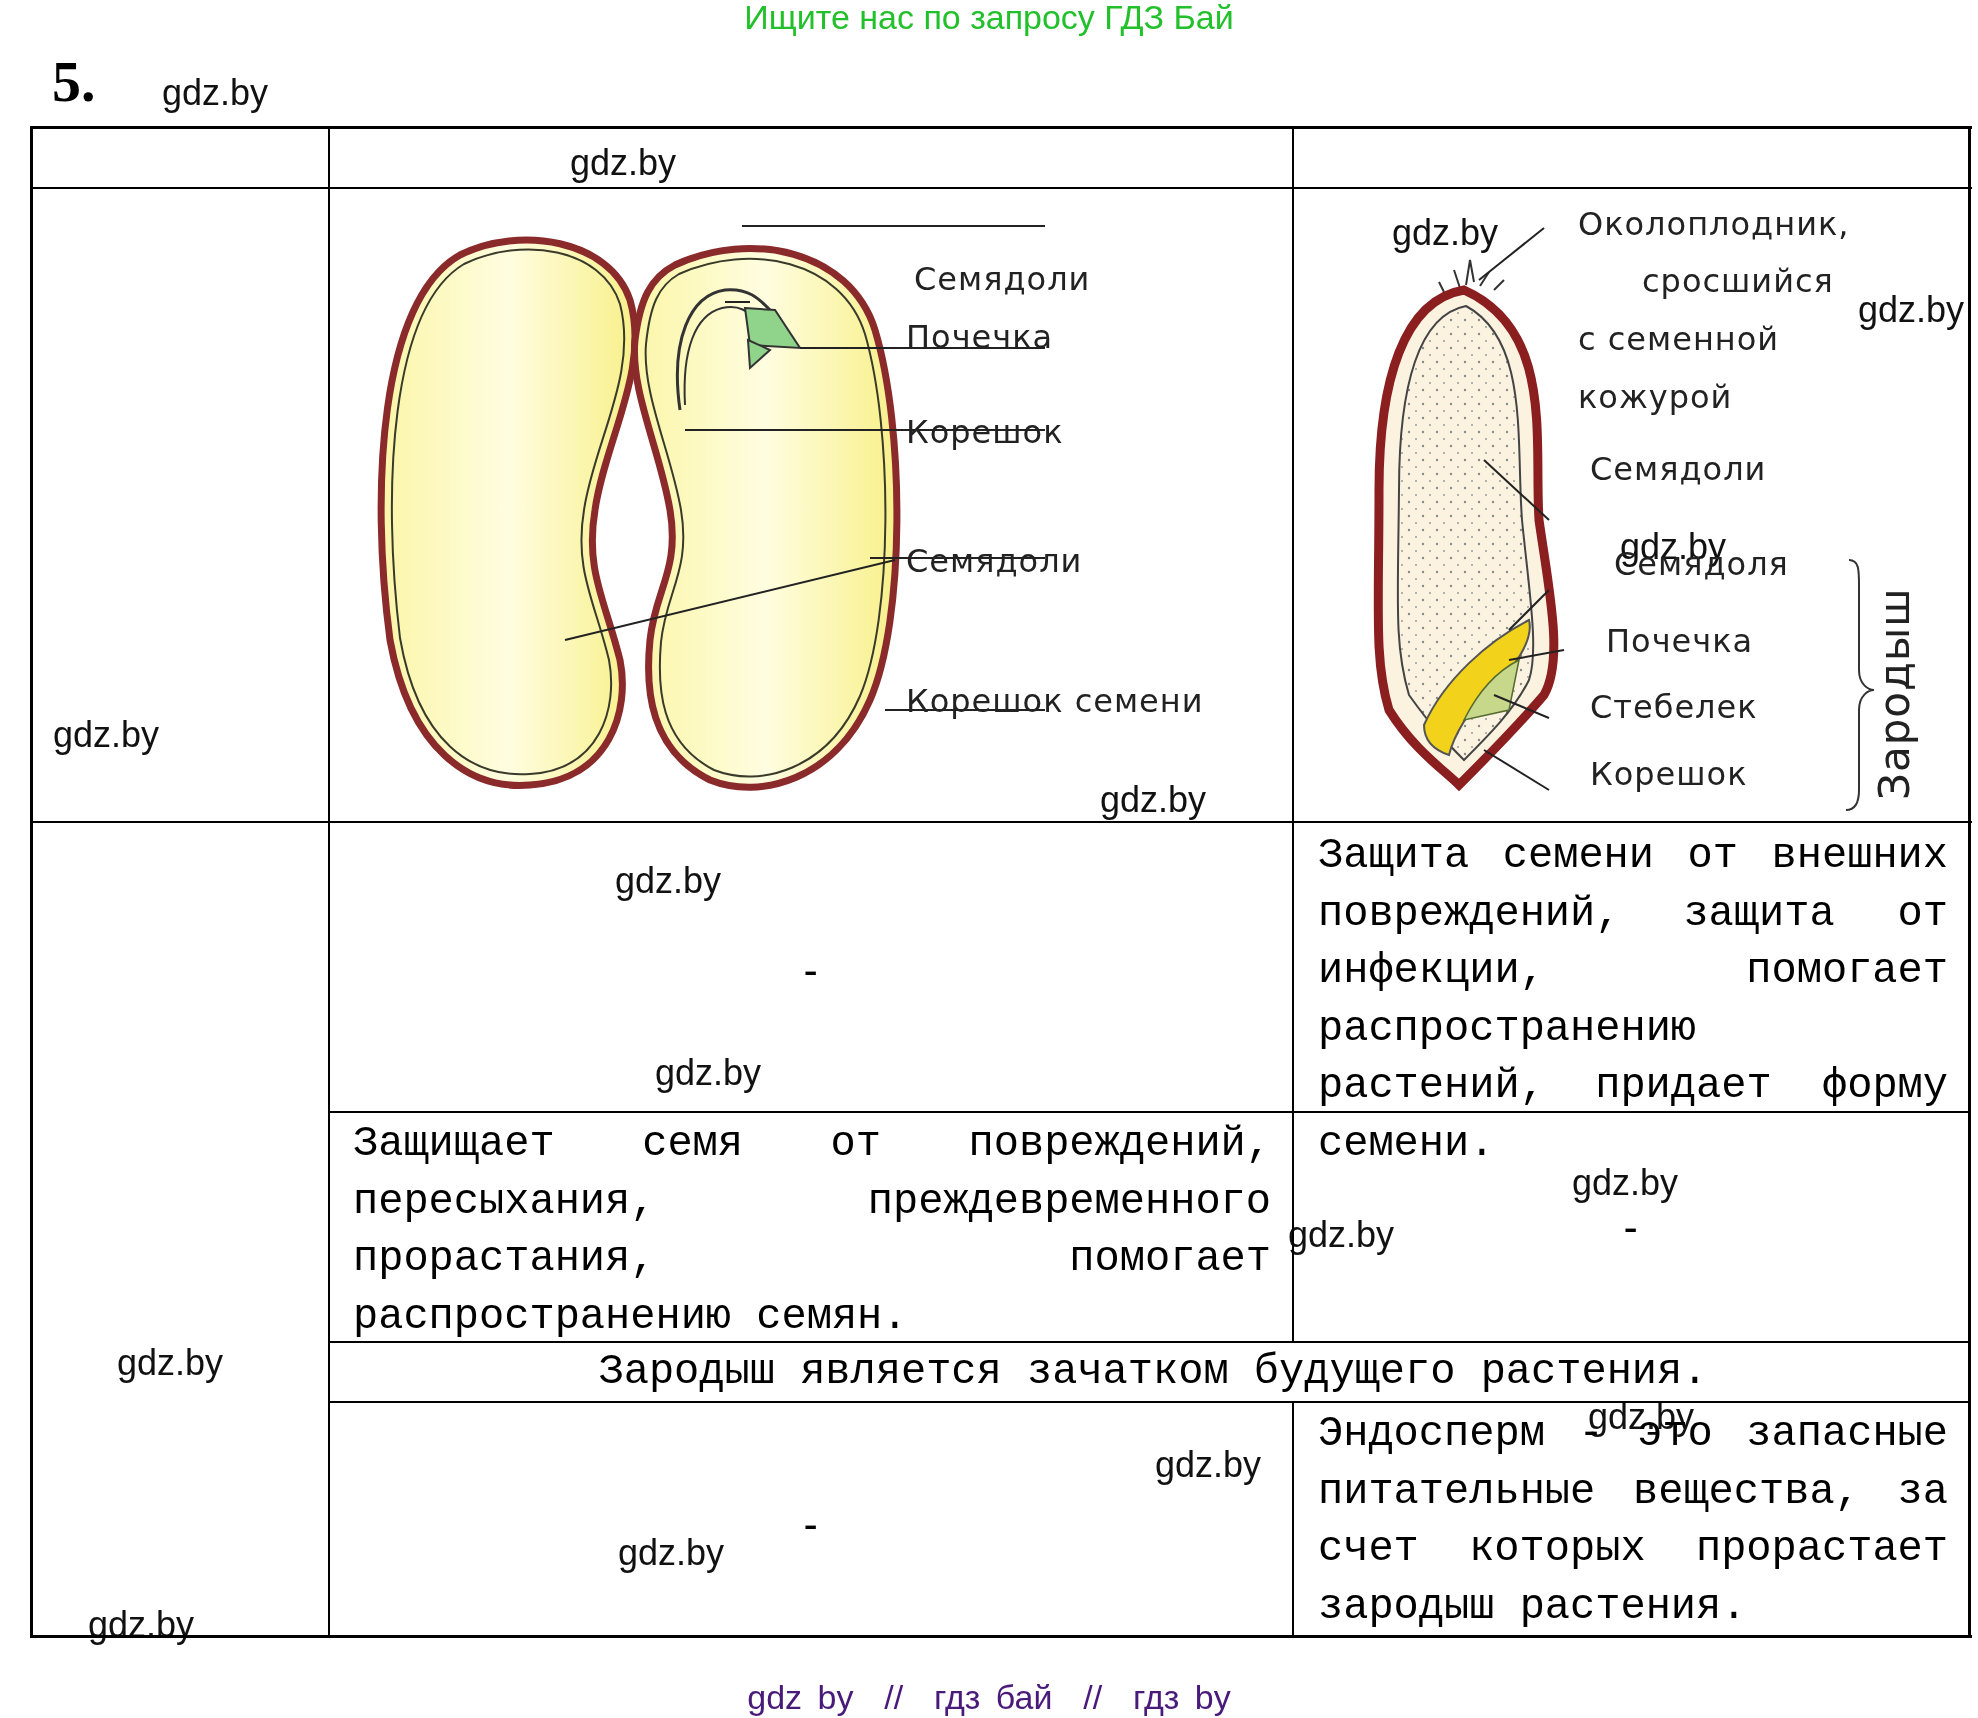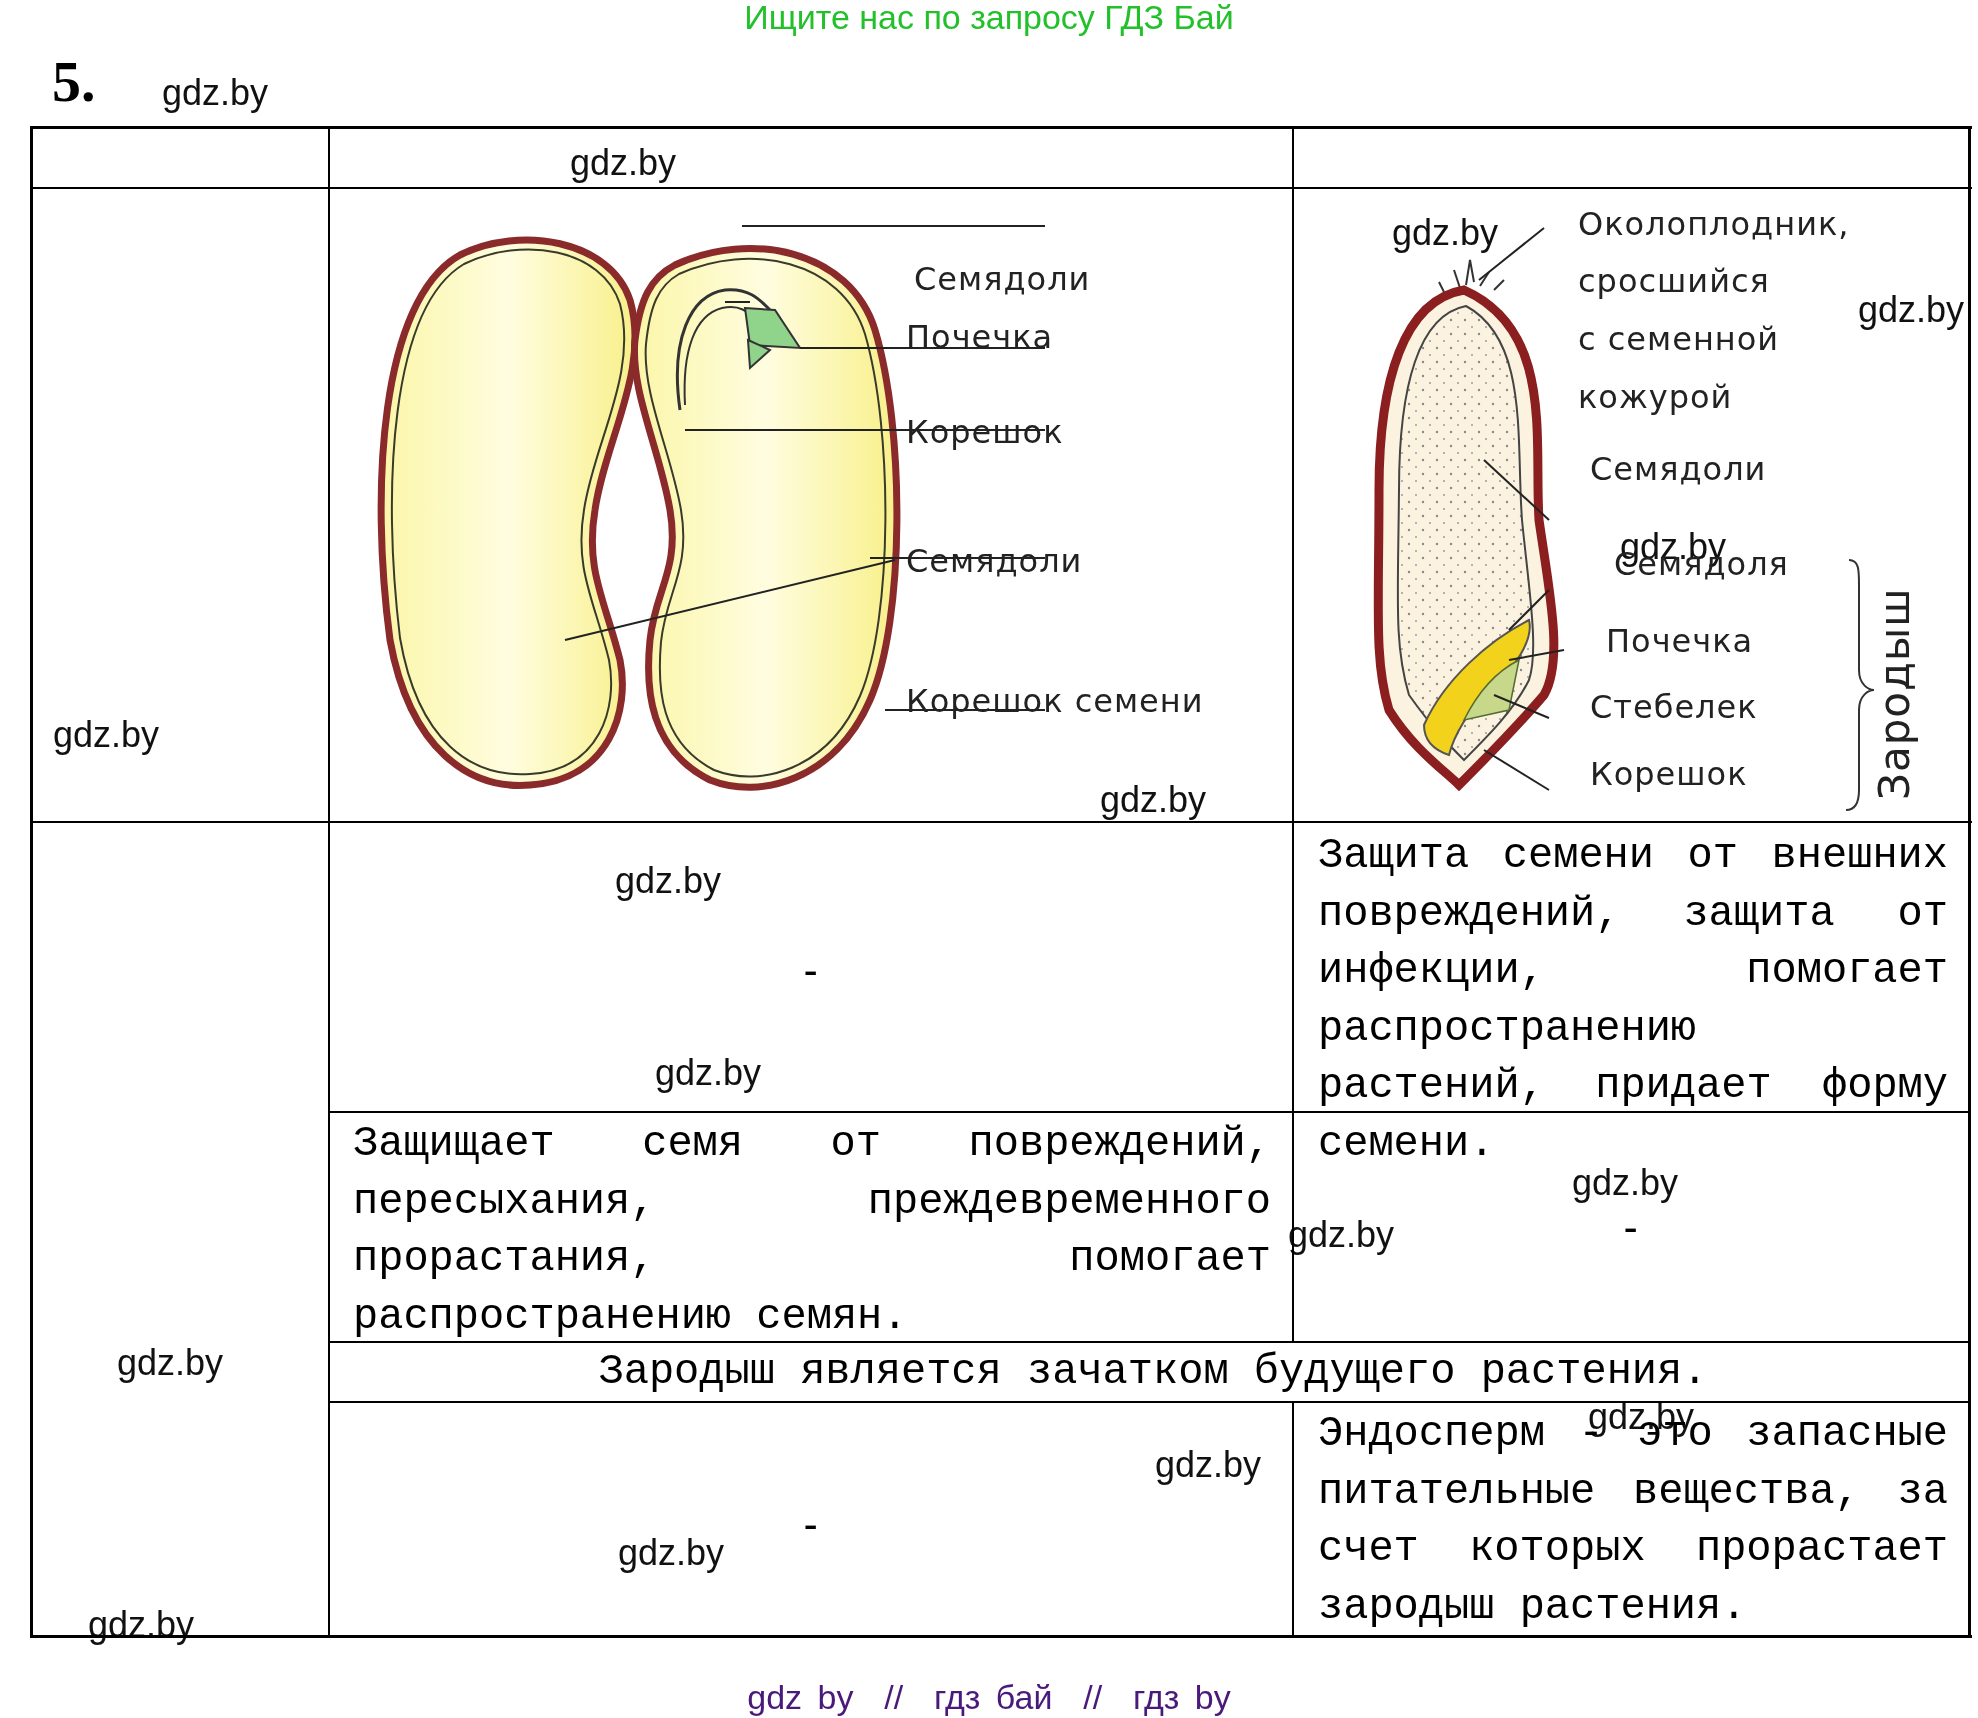--- a/index.html
+++ b/index.html
@@ -117,21 +117,21 @@
     <line x1="185" y1="90" x2="250" y2="38" stroke="#222" stroke-width="2"></line>
     <line x1="190" y1="270" x2="255" y2="330" stroke="#222" stroke-width="2"></line>
     <line x1="215" y1="440" x2="255" y2="400" stroke="#222" stroke-width="2"></line>
     <line x1="215" y1="470" x2="270" y2="460" stroke="#222" stroke-width="2"></line>
     <line x1="200" y1="505" x2="255" y2="528" stroke="#222" stroke-width="2"></line>
     <line x1="190" y1="560" x2="255" y2="600" stroke="#222" stroke-width="2"></line>
 
     <path d="M555 370 C 565 370, 565 380, 565 395 L 565 480 C 565 495, 575 500, 580 500 C 575 500, 565 505, 565 520 L 565 600 C 565 615, 560 620, 552 620" fill="none" stroke="#333" stroke-width="2"></path>
   </svg>
   <div class="abs lbl" style="left:1578px;top:205px">Околоплодник,</div>
-  <div class="abs lbl" style="left:1578px;top:262px">сросшийся</div>
+  <div class="abs lbl" style="left:1642px;top:262px">сросшийся</div>
   <div class="abs lbl" style="left:1578px;top:320px">с семенной</div>
   <div class="abs lbl" style="left:1578px;top:378px">кожурой</div>
   <div class="abs lbl" style="left:1590px;top:450px">Семядоли</div>
   <div class="abs lbl" style="left:1614px;top:545px">Семядоля</div>
   <div class="abs lbl" style="left:1606px;top:622px">Почечка</div>
   <div class="abs lbl" style="left:1590px;top:688px">Стебелек</div>
   <div class="abs lbl" style="left:1590px;top:755px">Корешок</div>
   <div class="abs lbl" style="left:1870px;top:800px;transform-origin:0 0;transform:rotate(-90deg);font-size:42px">Зародыш</div>
 </div>
 

